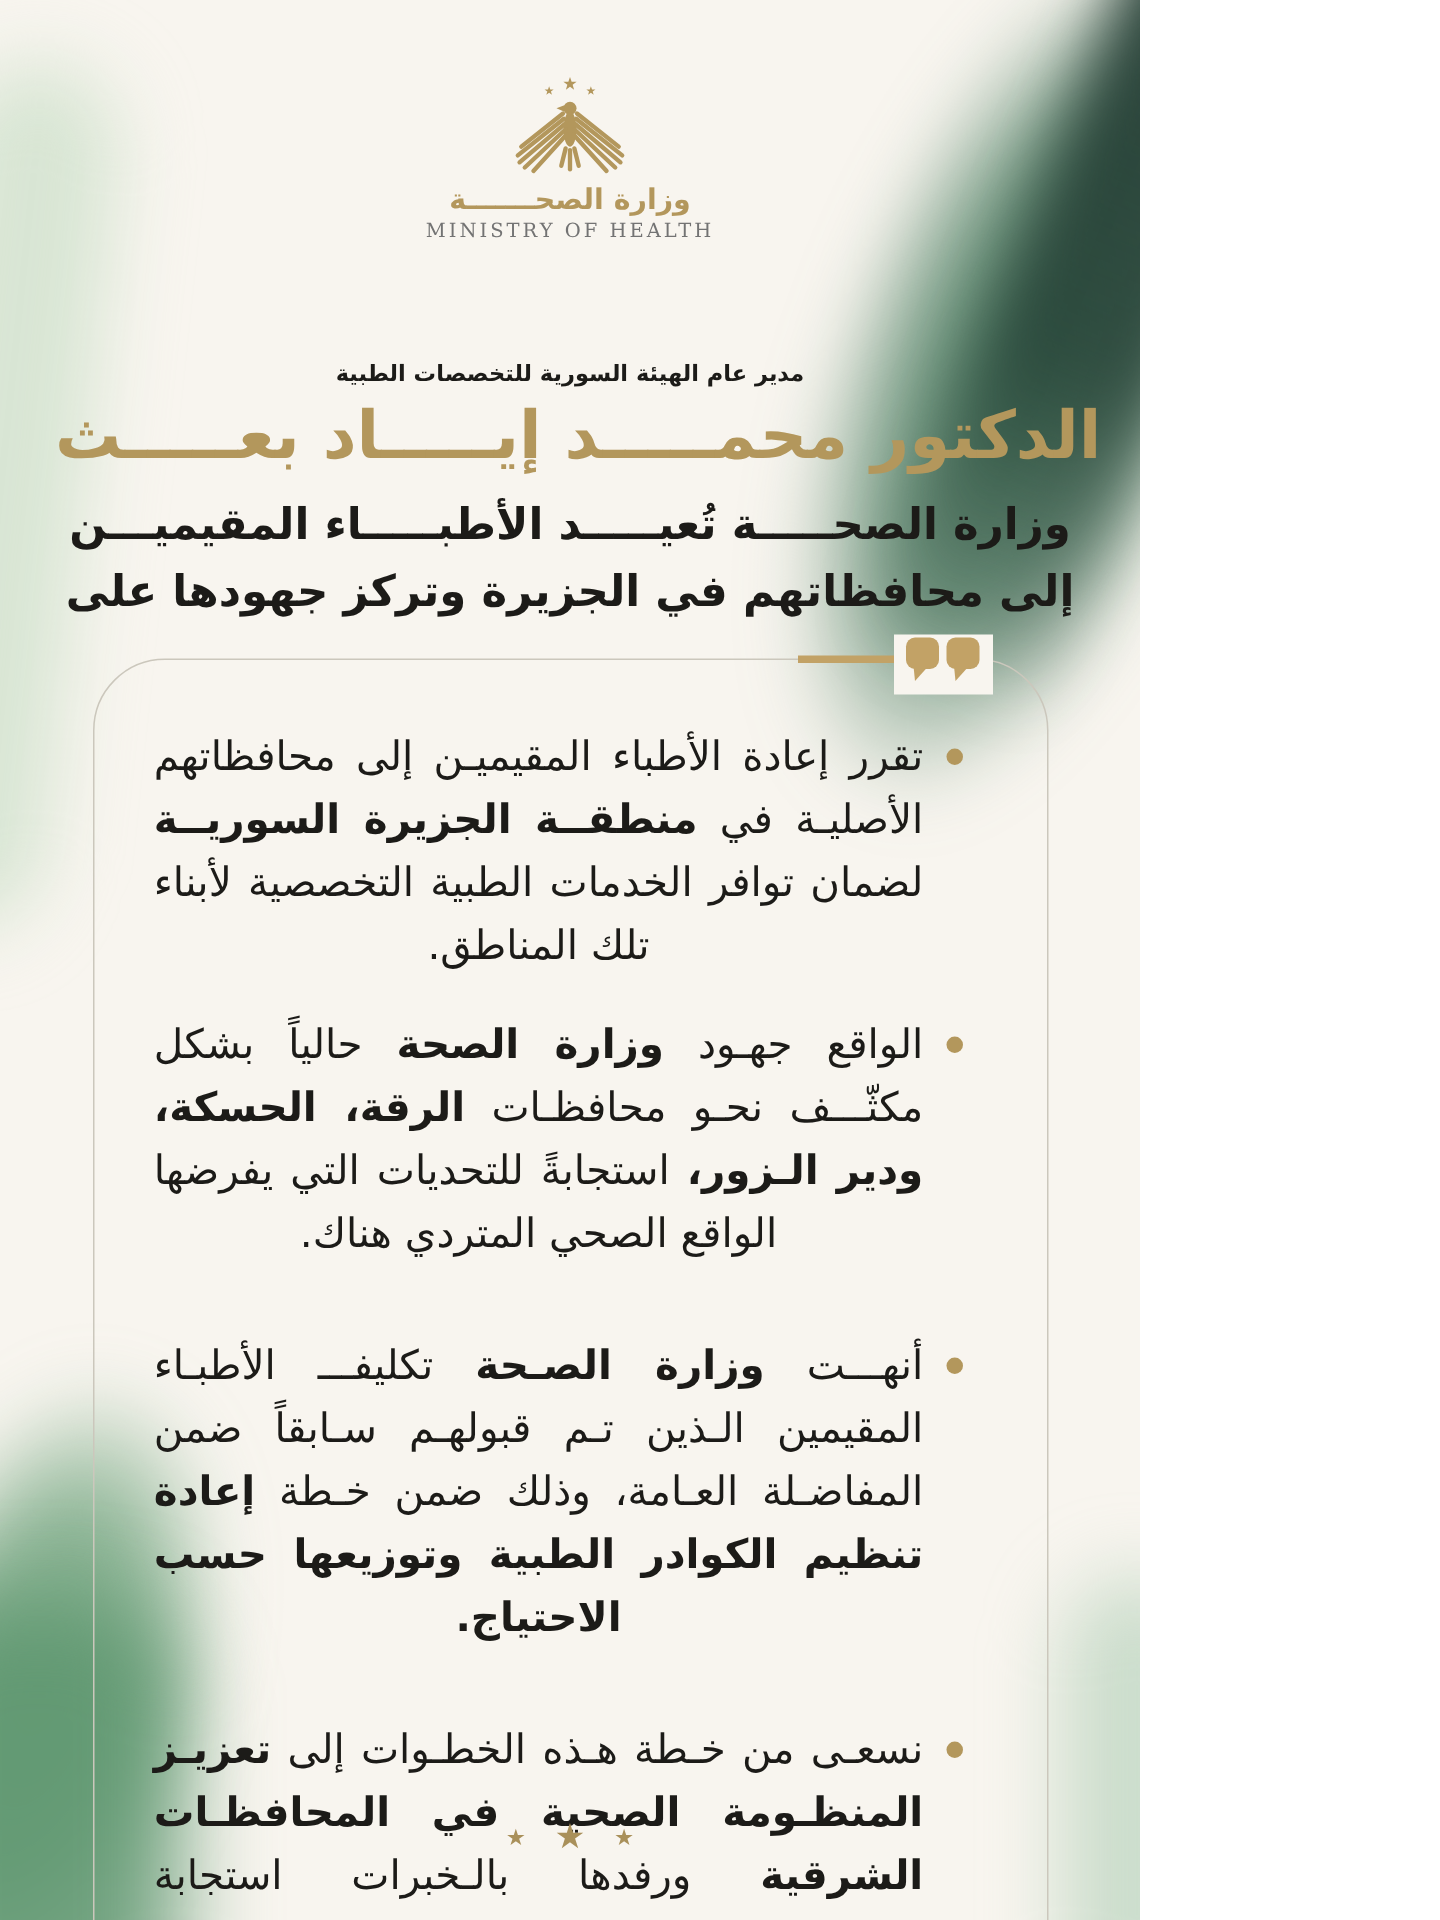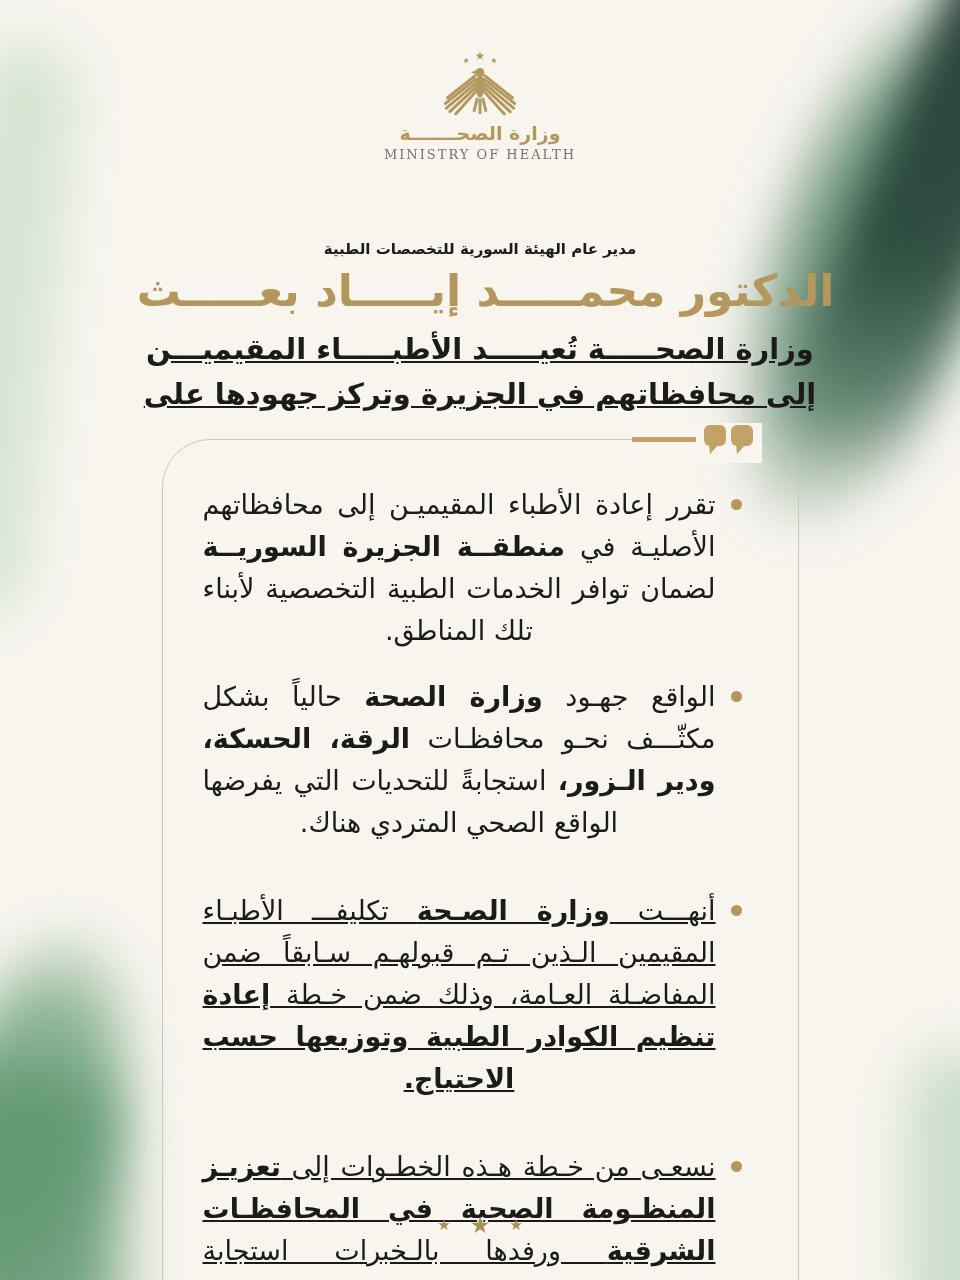--- a/index.html
+++ b/index.html
@@ -2,21 +2,21 @@
 <html lang="ar" style="--gold: #b3975c; --quote-gold: #c2a266; --ink: #1c1b18; --line: #cbc7bc; --cream: #f8f5ef; --green-dark: #24443a; --green-mid: #4e7f63; --green-soft: #74a681;"><head>
 <meta charset="utf-8">
 <style>
   :root{
     --gold:#b3975c; --quote-gold:#c2a266; --ink:#1c1b18; --line:#cbc7bc;
     --cream:#f8f5ef; --green-dark:#24443a; --green-mid:#4e7f63; --green-soft:#74a681;
   }
   *{margin:0;padding:0;box-sizing:border-box;}
   html,body{width:960px;}
   body{font-family:"DejaVu Sans",sans-serif;background:#fff;}
-  .page{position:relative;width:960px;height:1280px;background:var(--cream);overflow:hidden;}
+  .page{position:relative;width:760px;height:1280px;background:var(--cream);overflow:hidden;}
 
   
   .bg{position:absolute;pointer-events:none;}
   .green-tr-soft{right:-90px;top:-140px;width:330px;height:780px;transform:rotate(20deg);
     background:radial-gradient(closest-side,var(--green-mid) 0%,rgba(78,127,99,.75) 45%,rgba(78,127,99,0) 78%);
     filter:blur(22px);}
   .green-tr-dark{right:-34px;top:-90px;width:130px;height:600px;transform:rotate(22deg);border-radius:70px;
     background:linear-gradient(to bottom,rgba(30,56,47,.95) 10%,rgba(30,56,47,.75) 55%,rgba(30,56,47,0) 95%);
     filter:blur(20px);}
   .green-bl-soft{left:-120px;bottom:-130px;width:290px;height:560px;transform:rotate(16deg);
@@ -34,33 +34,33 @@
   
   .logo{padding-top:50px;text-align:center;}
   .logo svg{display:block;margin:0 auto;}
   .logo-ar{margin-top:2px;font-size:19px;font-weight:bold;color:var(--gold);direction:rtl;}
   .logo-en{margin-top:3px;font-family:"DejaVu Serif",serif;font-size:13px;letter-spacing:2px;color:#737373;}
 
   
   .titles{margin-top:78px;text-align:center;direction:rtl;color:var(--ink);}
   .kicker{font-size:15px;font-weight:bold;letter-spacing:0;}
   .name{margin-top:8px;font-size:44px;font-weight:bold;color:var(--gold);line-height:1.15;margin-left:11px;}
-  .headline{margin-top:10px;font-size:29px;font-weight:bold;line-height:45px;text-decoration:underline;}
+  .headline{margin-top:10px;font-size:29px;font-weight:bold;line-height:45px;}
 
   
   .card-wrap{position:relative;width:637px;margin:22px auto 0;}
   .card{position:relative;border:1.5px solid var(--line);border-radius:48px;
     padding:44px 56px 30px 40px;min-height:672px;direction:rtl;}
   .gold-line-top{position:absolute;top:-3px;right:88px;width:78px;height:5px;background:var(--quote-gold);}
   .quote-badge{position:absolute;top:-17px;right:36px;background:var(--cream);padding:0 7px;line-height:0;}
 
   .bullet{position:relative;margin-right:26px;font-size:27px;line-height:42px;color:var(--ink);
     text-align:justify;text-align-last:center;}
   .bullet + .bullet{margin-top:24px;}
-  .bullet.gap-lg{margin-top:46px;text-decoration:underline;}
+  .bullet.gap-lg{margin-top:46px;}
   .bullet .dot{position:absolute;right:-26px;top:15px;width:11px;height:11px;border-radius:50%;background:var(--gold);}
   .bullet b{font-weight:bold;}
 
   
   .stars{position:absolute;bottom:42px;left:0;width:100%;text-align:center;color:#a9905a;}
   .stars .s{display:inline-block;vertical-align:middle;font-size:15px;margin:0 7px;}
   .stars .s.big{font-size:23px;}
 </style>
 </head>
 <body>

